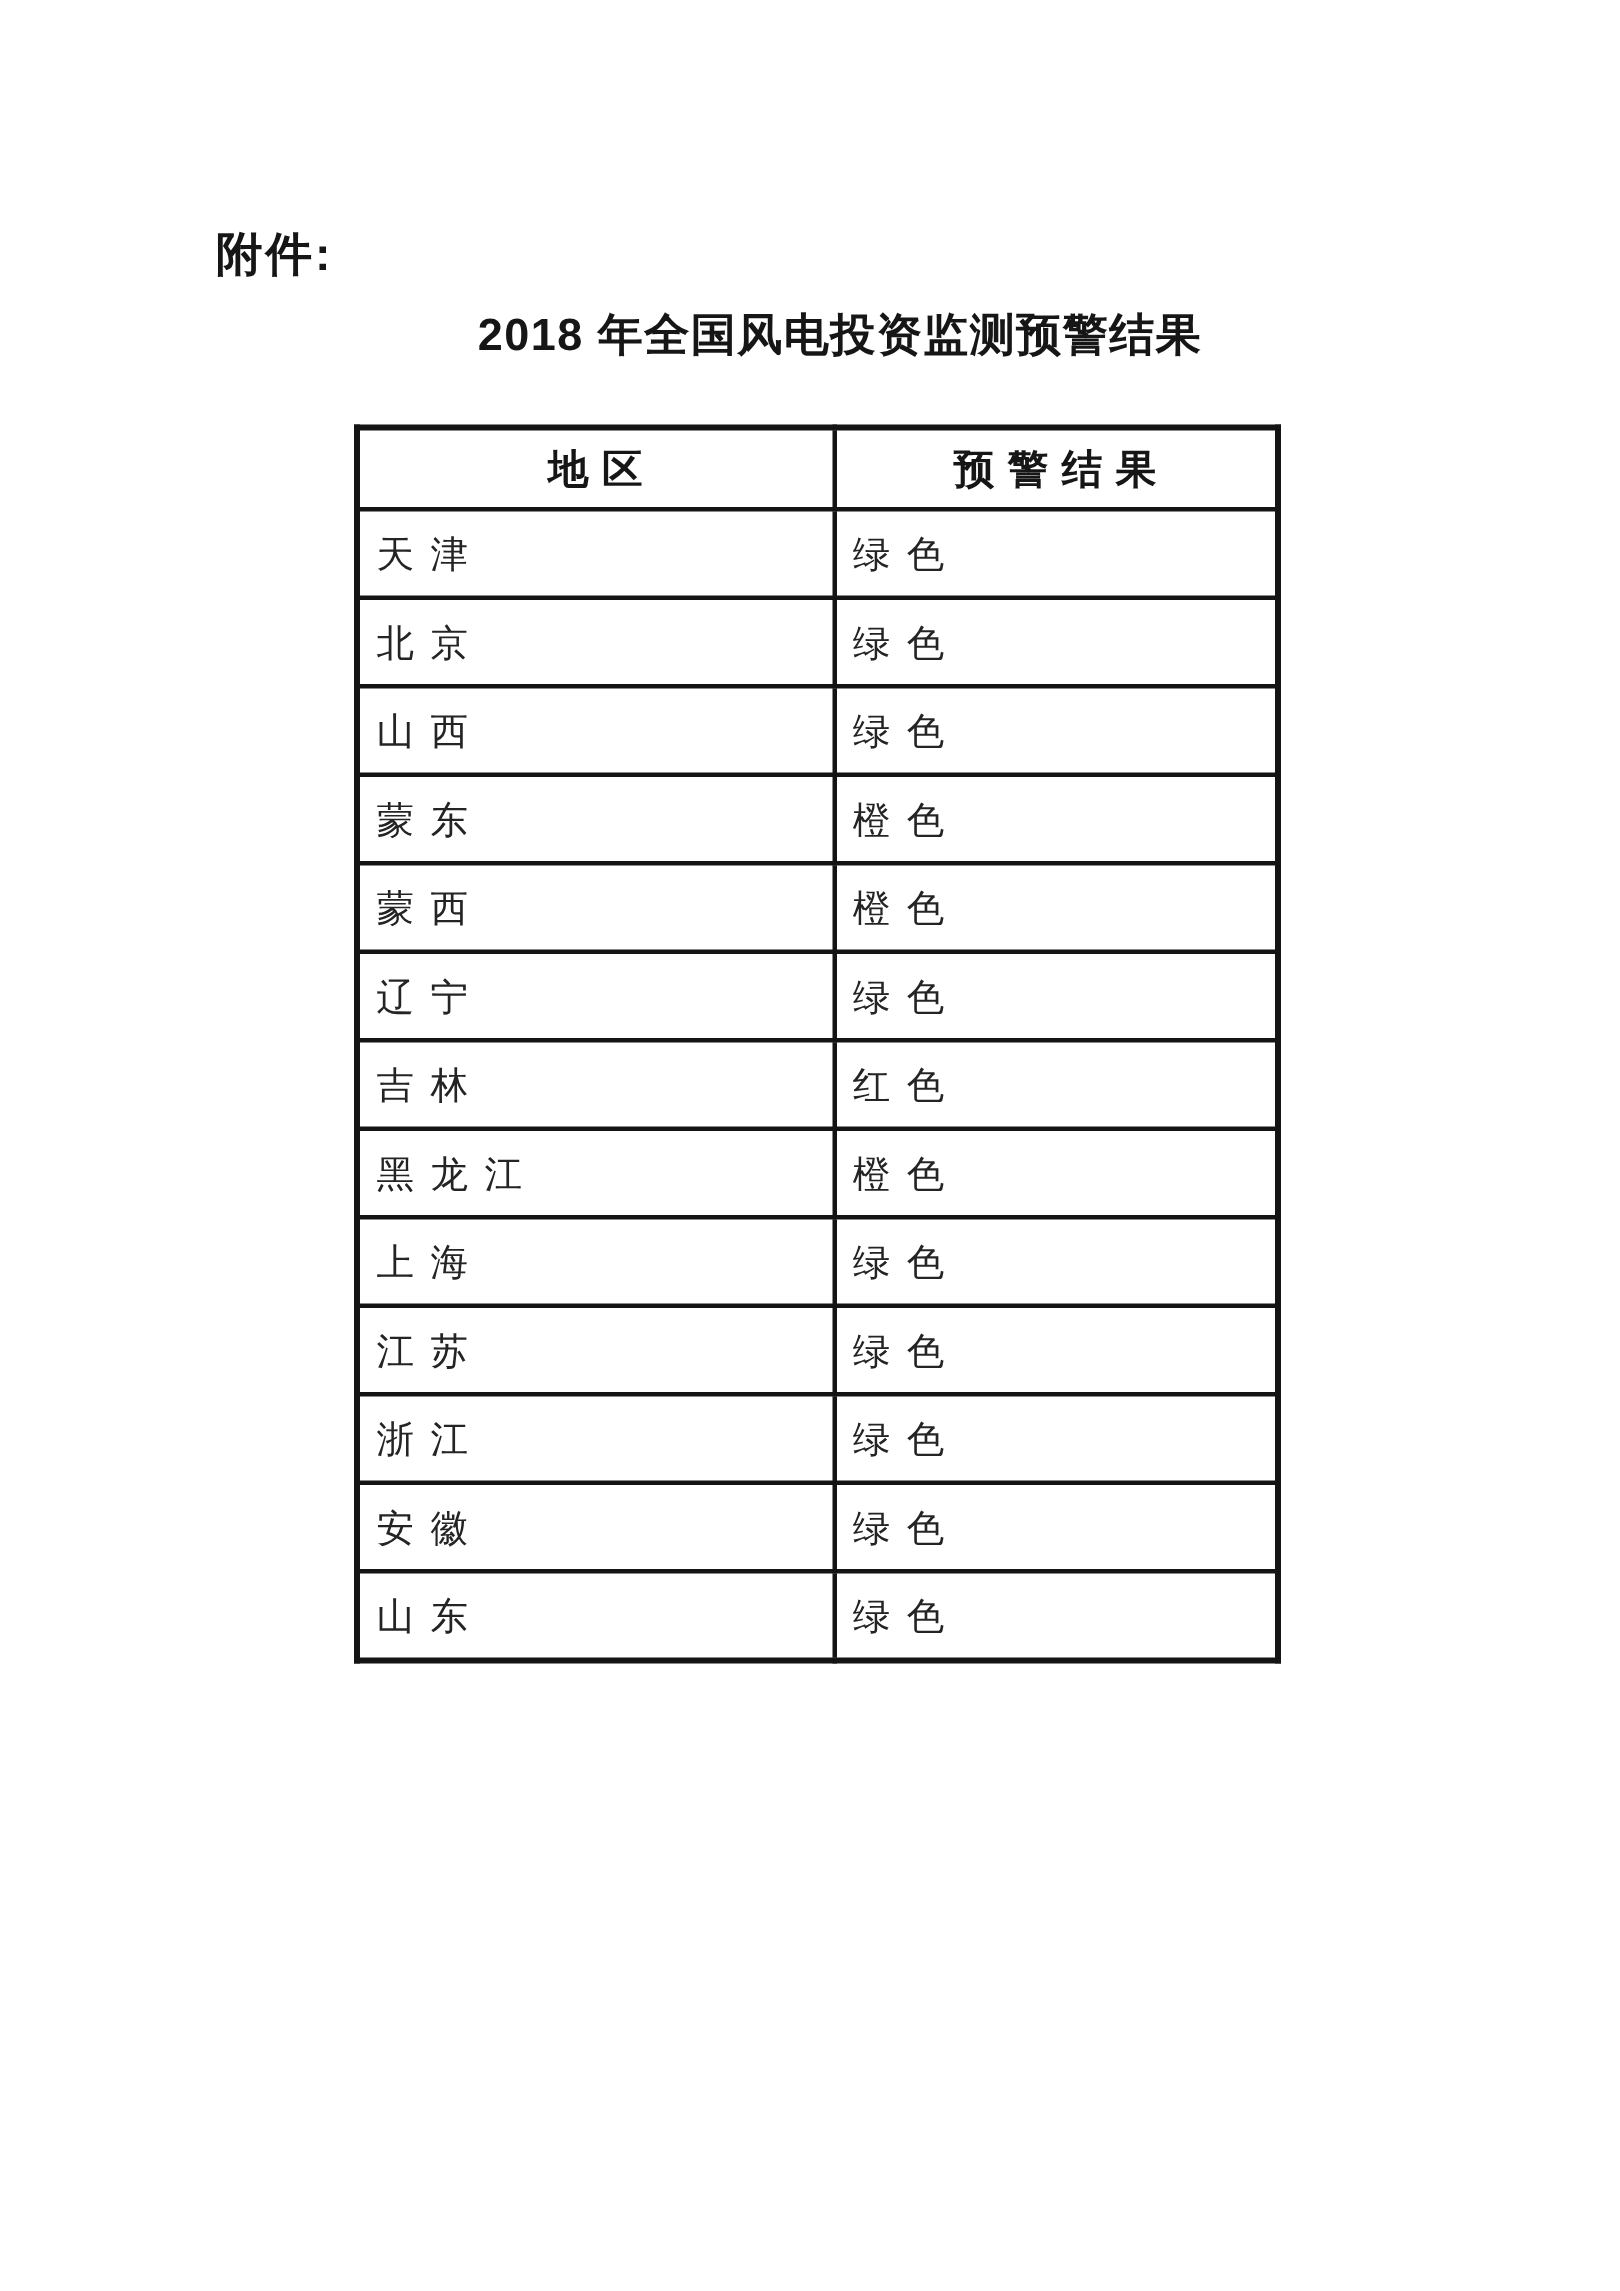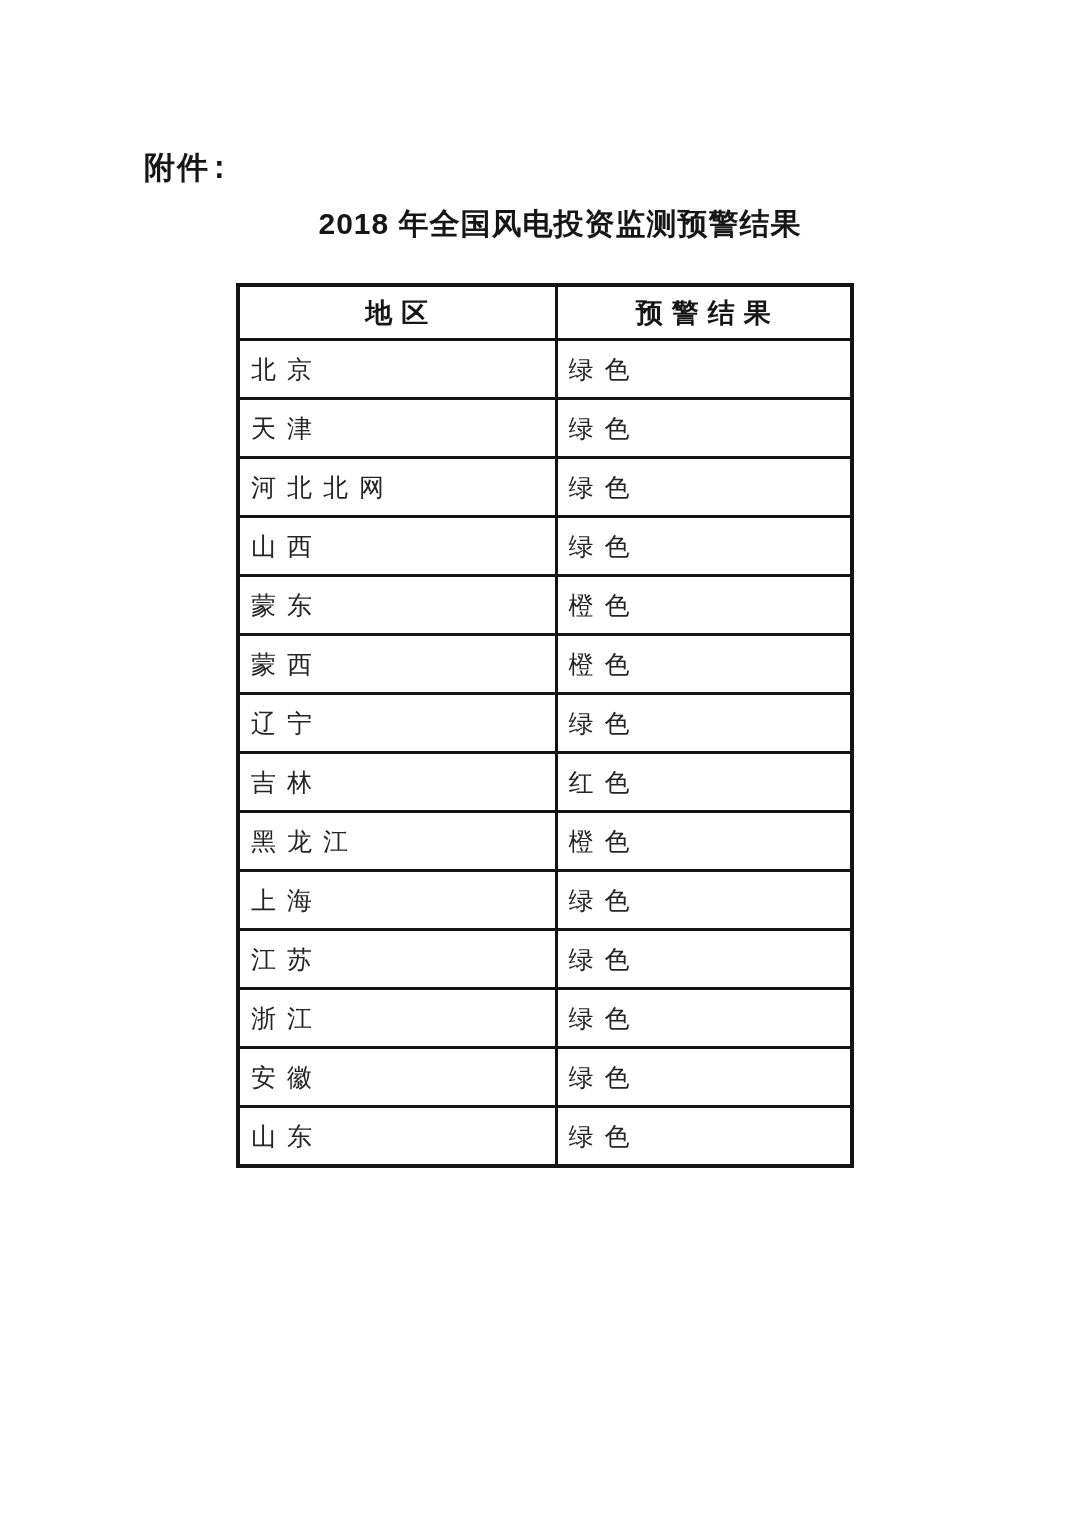--- a/index.html
+++ b/index.html
@@ -11,21 +11,21 @@
     position: relative;
     width: 1080px;
     height: 1527px;
     font-family: "Liberation Serif", serif;
     color: #1c1c1c;
   }
   .attachment-label {
     position: absolute;
     left: 144px;
     top: 152px;
-    font-family: Liberation Mono, monospace;
+    font-family: Liberation Sans, sans-serif;
     font-weight: bold;
     font-size: 31px;
     line-height: 36px;
     color: #161616;
     letter-spacing: 2px;
   }
   .doc-title {
     position: absolute;
     left: 36px;
     top: 205px;
@@ -91,29 +91,25 @@
       <col class="col-result">
     </colgroup>
     <thead>
       <tr>
         <th>地区</th>
         <th>预警结果</th>
       </tr>
     </thead>
     <tbody id="table-body">
         <tr>
-          <td>北京</td>
-          <td>绿色</td>
-        </tr>
-        <tr>
           <td>天津</td>
           <td>绿色</td>
         </tr>
         <tr>
-          <td>河北北网</td>
+          <td>北京</td>
           <td>绿色</td>
         </tr>
         <tr>
           <td>山西</td>
           <td>绿色</td>
         </tr>
         <tr>
           <td>蒙东</td>
           <td>橙色</td>
         </tr>

